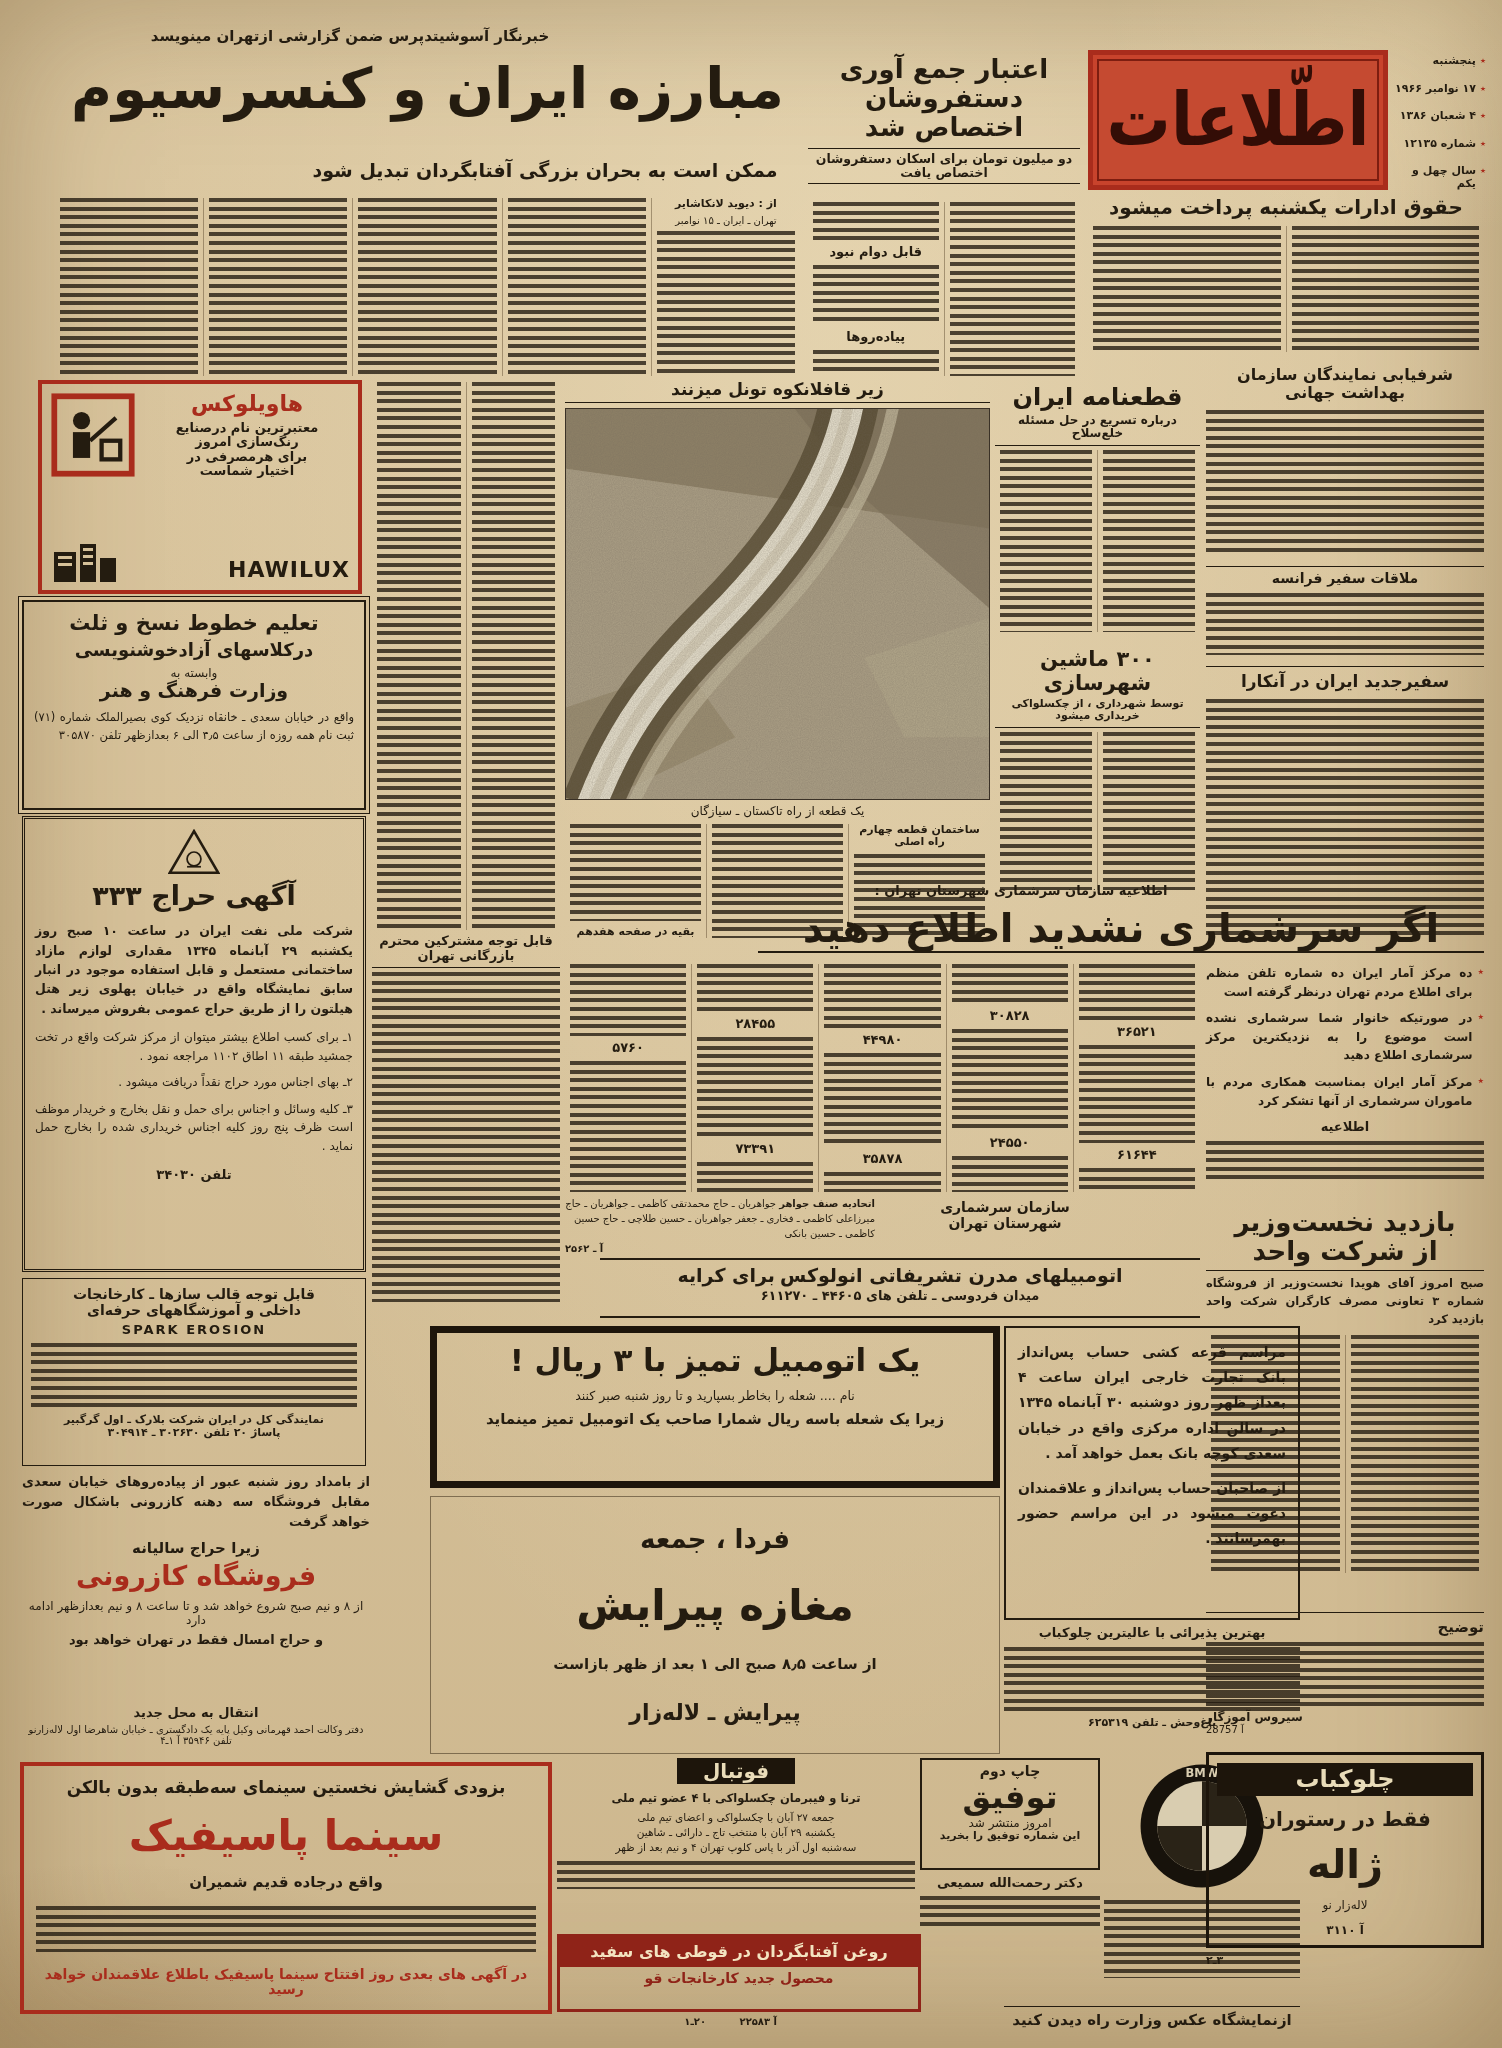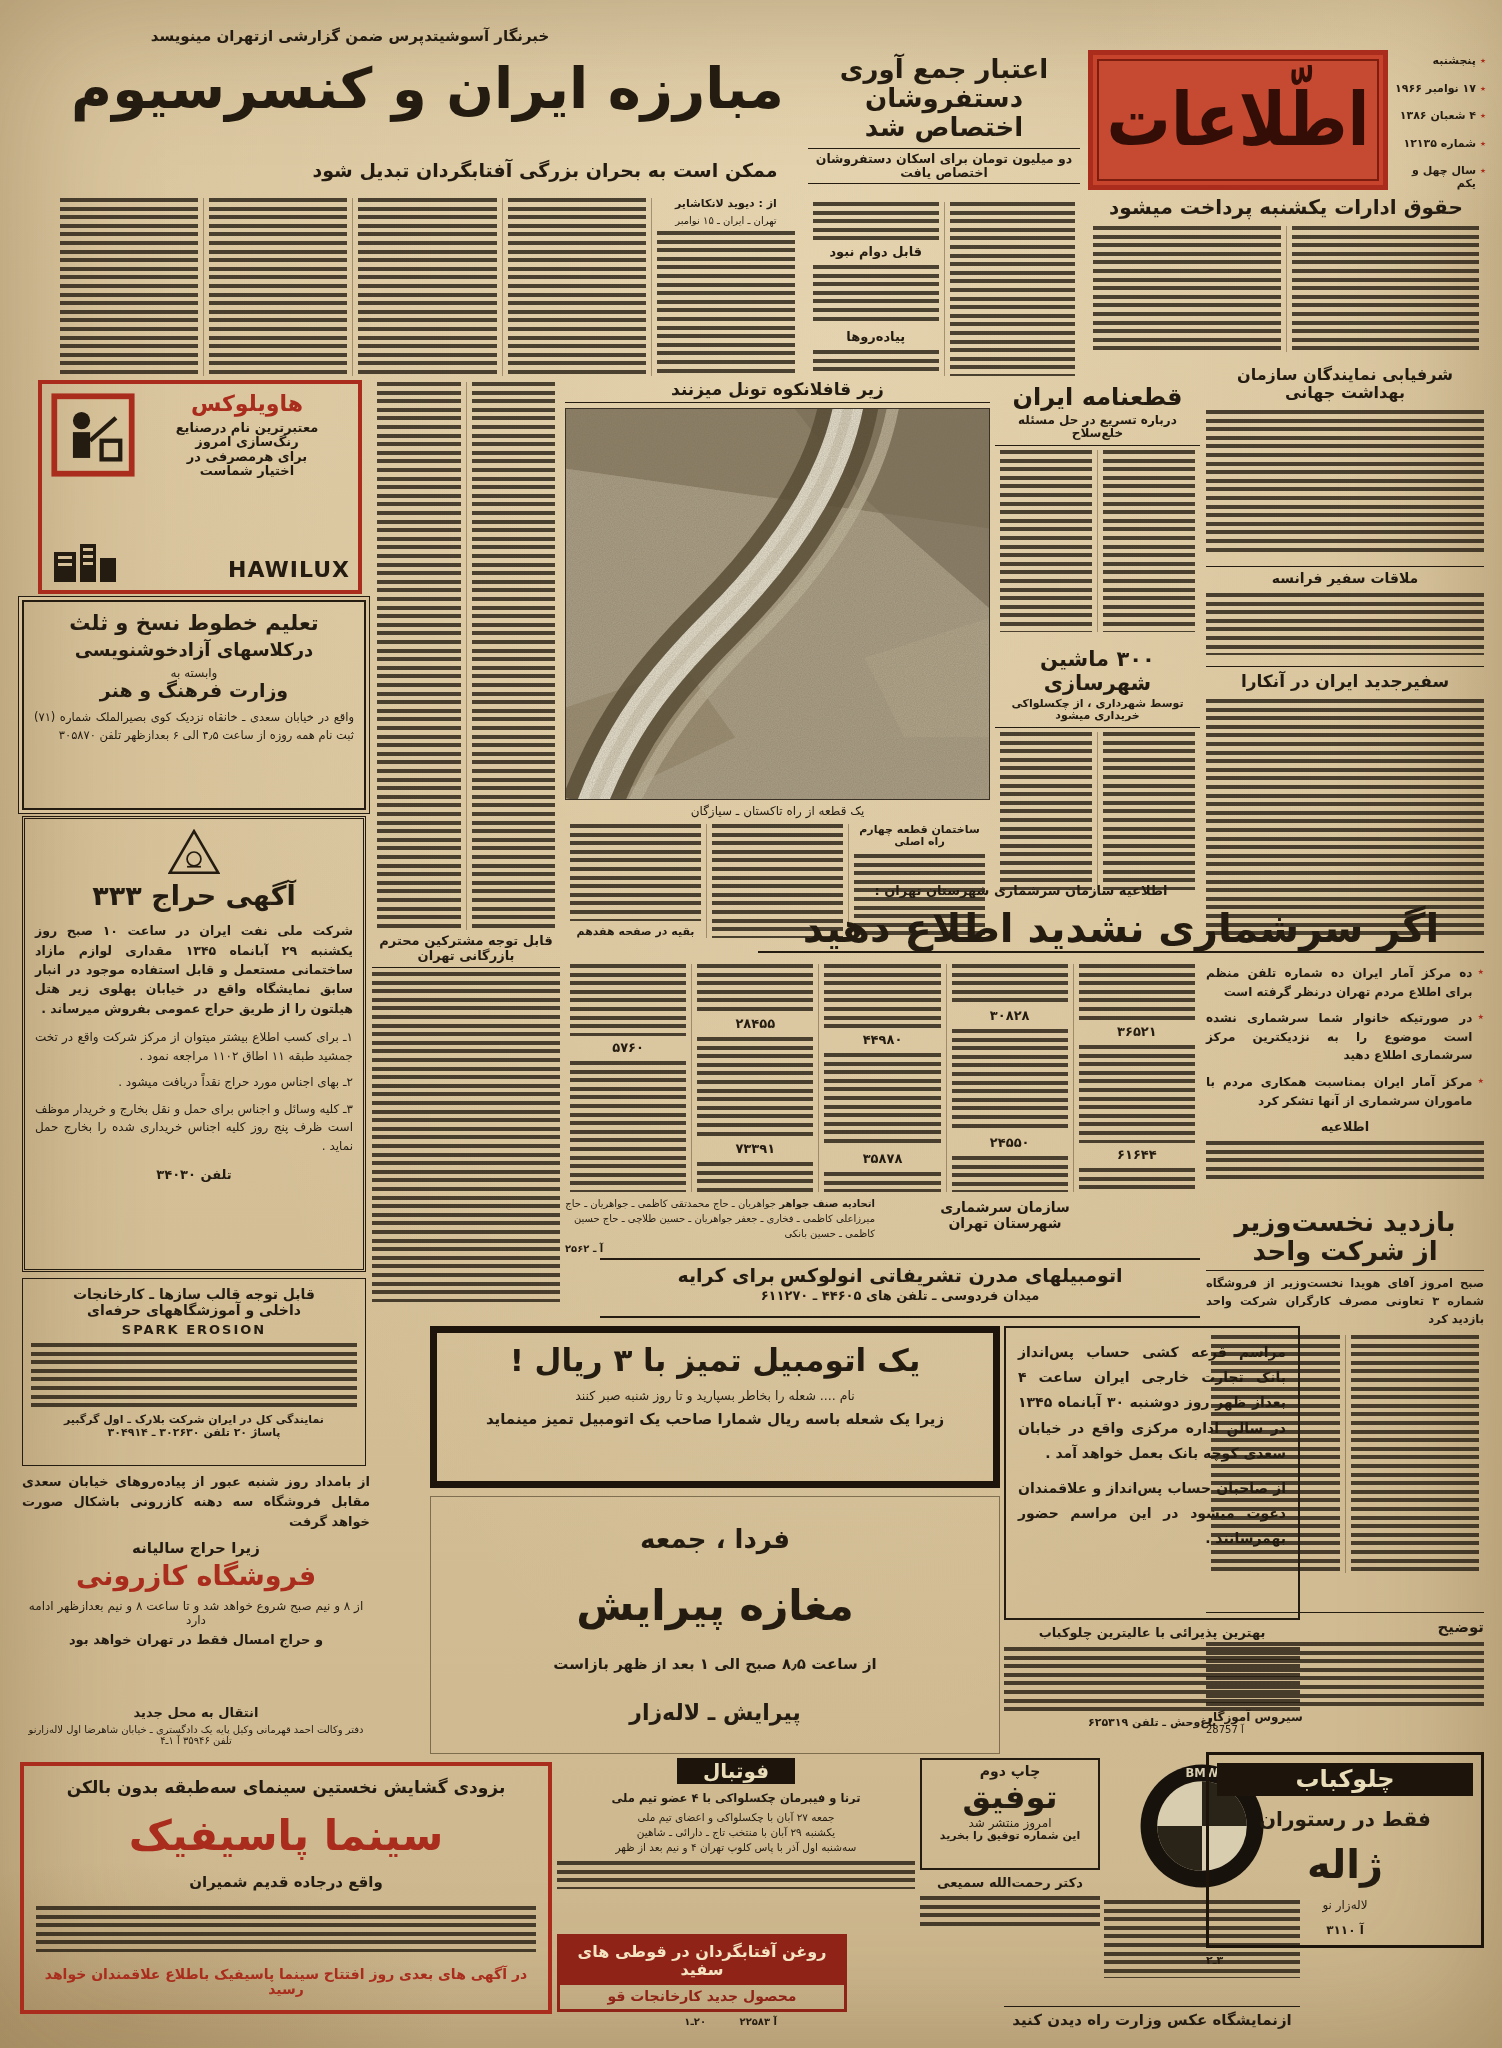--- a/index.html
+++ b/index.html
@@ -389,21 +389,21 @@
 
   <div class="blk" style="left:557px;top:1758px;width:358px;height:172px;text-align:center;">
     <div class="inkbar head" style="display:inline-block;font-size:20px;padding:2px 26px;">فوتبال</div>
     <div class="head" style="font-size:11.5px;margin-top:8px;">ترنا و فیبرمان چکسلواکی با ۴ عضو تیم ملی</div>
     <div style="font-size:10.5px;margin-top:6px;">جمعه ۲۷ آبان با چکسلواکی و اعضای تیم ملی</div>
     <div style="font-size:10.5px;margin-top:3px;">یکشنبه ۲۹ آبان با منتخب تاج ـ دارائی ـ شاهین</div>
     <div style="font-size:10.5px;margin-top:3px;">سه‌شنبه اول آذر با پاس کلوپ تهران ۴ و نیم بعد از ظهر</div>
     <div class="sim" style="height:28px;margin-top:8px;"></div>
   </div>
 
-  <div class="blk" style="left:557px;top:1934px;width:290px;height:78px;border:3px solid #8f2318;text-align:center;">
+  <div class="blk" style="left:557px;top:1934px;width:364px;height:78px;border:3px solid #8f2318;text-align:center;">
     <div class="head" style="background:#8f2318;color:#f3e3c0;font-size:16px;padding:6px 4px;">روغن آفتابگردان در قوطی های سفید</div>
     <div class="head" style="font-size:14px;color:#8f2318;padding:4px;">محصول جدید کارخانجات قو</div>
   </div>
   <div class="blk" style="left:557px;top:2016px;width:220px;font-size:10px;font-weight:bold;">
     <span>آ ۲۲۵۸۳</span>
     <span style="margin-right:30px;">۲۰ـ۱</span>
   </div>
 
   <div class="blk" style="left:920px;top:1758px;width:180px;height:112px;border:2px solid #241c10;text-align:center;padding:4px;">
     <div class="head" style="font-size:14px;">چاپ دوم</div>

